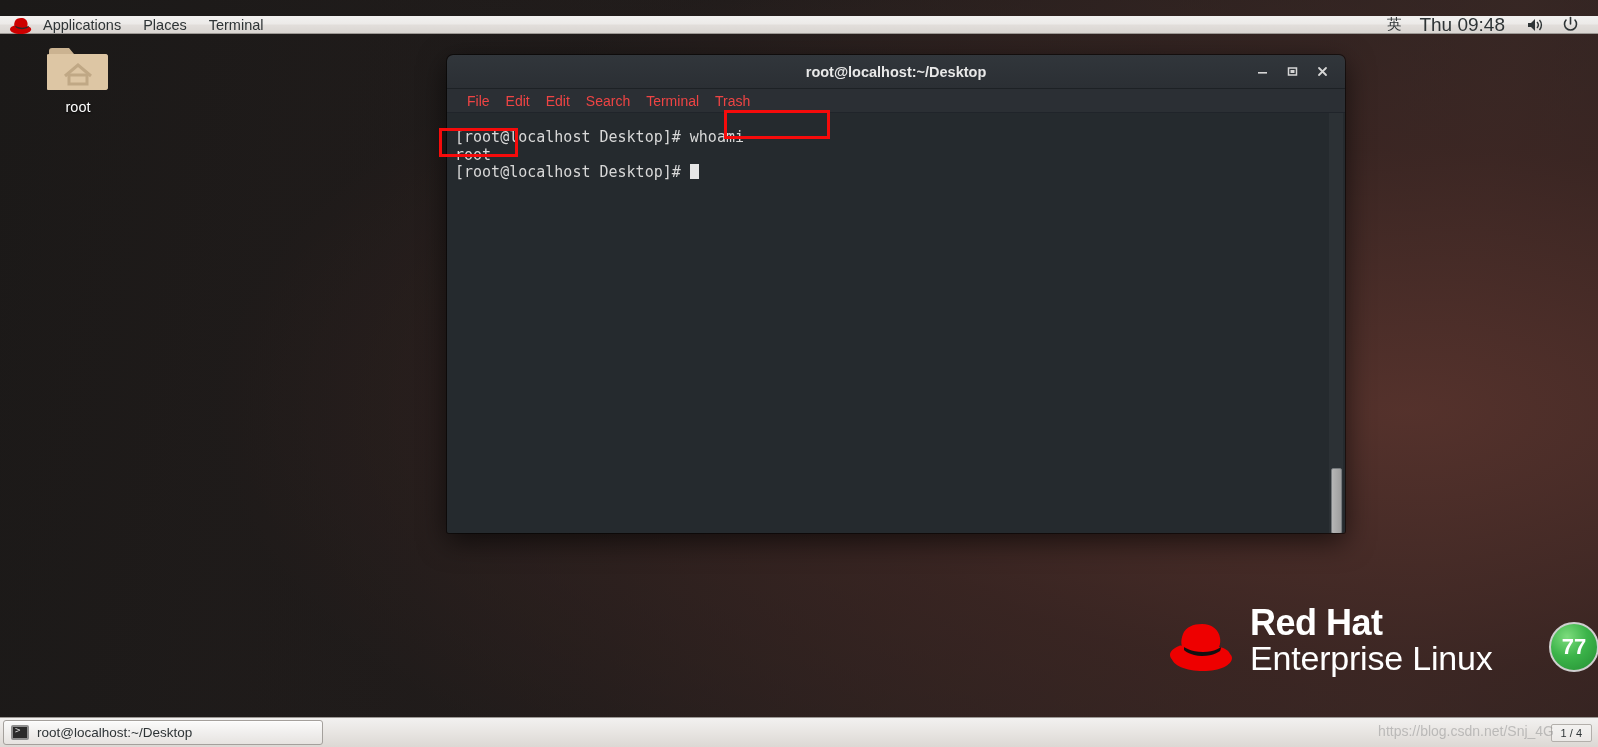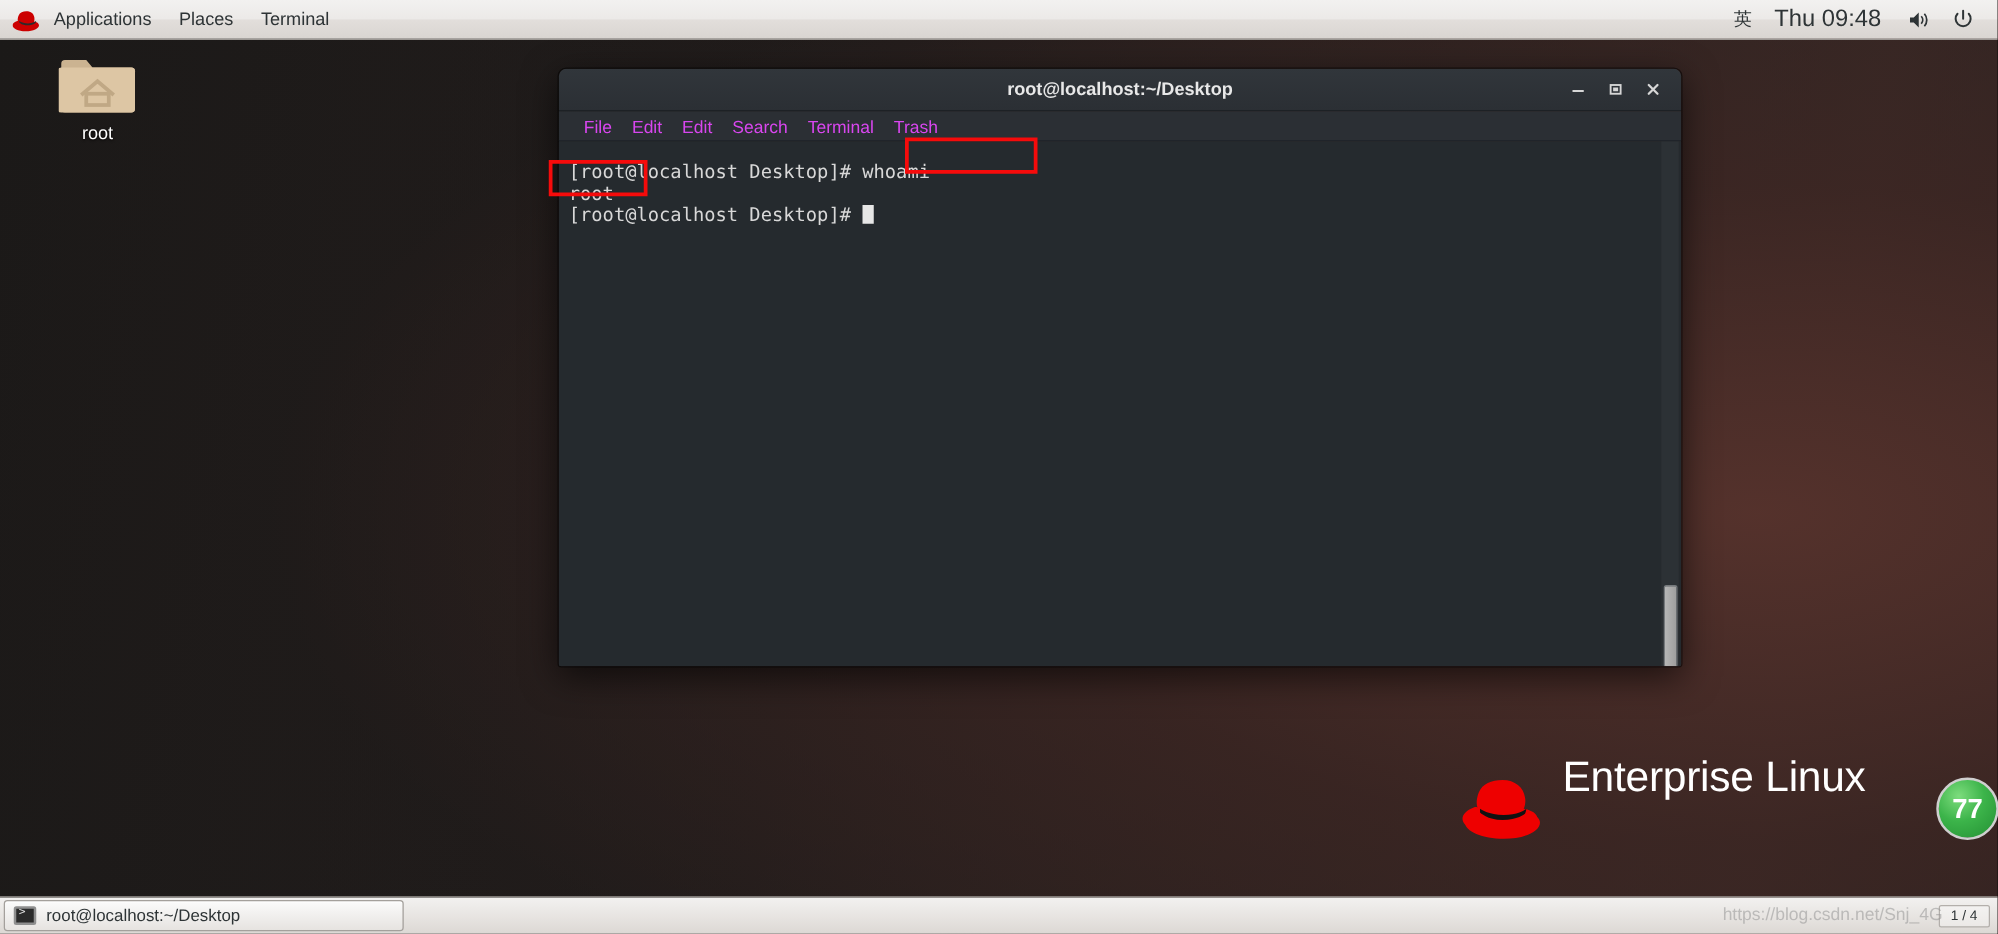--- a/index.html
+++ b/index.html
@@ -13,21 +13,21 @@
   
   #desktop {
     position:absolute; inset:0;
     background:
       radial-gradient(ellipse 120% 110% at 88% 55%, rgba(86,50,44,0.95) 0%, rgba(60,37,34,0.75) 32%, rgba(32,26,25,0.25) 62%, rgba(20,18,18,0) 80%),
       linear-gradient(100deg, #1b1918 0%, #221d1c 42%, #2e2422 68%, #3a2b28 88%, #302523 100%);
   }
 
   
   #top-panel {
-    position:absolute; top:0; left:0; width:1598px; height:32px;
+    position:absolute; top:16px; left:0; width:1598px; height:18px;
     background:linear-gradient(to bottom,#f2f1f0 0%,#eceae8 48%,#e2dedb 52%,#d9d5d1 100%);
     border-bottom:1px solid #9c9894;
     display:flex; align-items:center;
     font-size:14.5px; color:#2e3436;
     z-index:50;
   }
   .panel-left { display:flex; align-items:center; height:100%; }
   .panel-right { margin-left:auto; display:flex; align-items:center; height:100%; padding-right:10px; }
   .menu-btn {
     height:100%; display:flex; align-items:center;
@@ -78,21 +78,21 @@
   }
 
   #menu-bar {
     height:24px; flex:0 0 24px;
     background:#2b2f34;
     display:flex; align-items:center;
     padding-left:12px;
     border-bottom:1px solid #20242a;
   }
   .tmenu {
-    font-size:14px; color:#d946ef; padding:0 8px; cursor:default;
+    font-size:14px; color:#ef4444; padding:0 8px; cursor:default;
     line-height:24px;
   }
 
   #term-body {
     flex:1; background:#252a2e; position:relative; overflow:hidden;
   }
   #term-text {
     position:absolute; left:8px; top:16px; right:22px;
     font-family:"DejaVu Sans Mono", monospace;
     font-size:15px; line-height:17.5px;
@@ -200,20 +200,21 @@
   </div>
 
 
   <div id="rhel-logo">
     <svg id="rhel-hat" viewBox="0 0 70 58">
       <path d="M34 7 c10 0 17 6 18 14 c1 5 -1 9 -1 9 c6 1 11 4 11 8 c0 7 -12 13 -29 13 c-17 0 -31 -6 -31 -13 c0 -4 4 -7 9 -9 c2 -1 3 0 3 0 c0 0 -2 -4 1 -12 c3 -7 10 -10 19 -10 z" fill="#ee0000"></path>
       <path d="M13 32 c-5 2 -9 5 -9 9 c0 7 14 13 31 13 c17 0 29 -6 29 -13 c0 -4 -5 -7 -11 -8 c0 0 -8 7 -22 7 c-12 0 -18 -8 -18 -8 z" fill="#ee0000"></path>
       <path d="M16 30 c0 0 7 5 19 5 c12 0 18 -5 18 -5 c0 2 -1 4 -1 4 c0 0 -6 5 -18 5 c-12 0 -18 -6 -18 -6 z" fill="#111"></path>
     </svg>
     <div id="rhel-words">
+      <div id="rhel-line1">Red Hat</div>
       <div id="rhel-line2">Enterprise Linux</div>
     </div>
   </div>
 
   <div id="green-badge">77</div>
 </div>
 
 <div id="top-panel">
   <div class="panel-left">
     <div id="rh-panel-icon">

